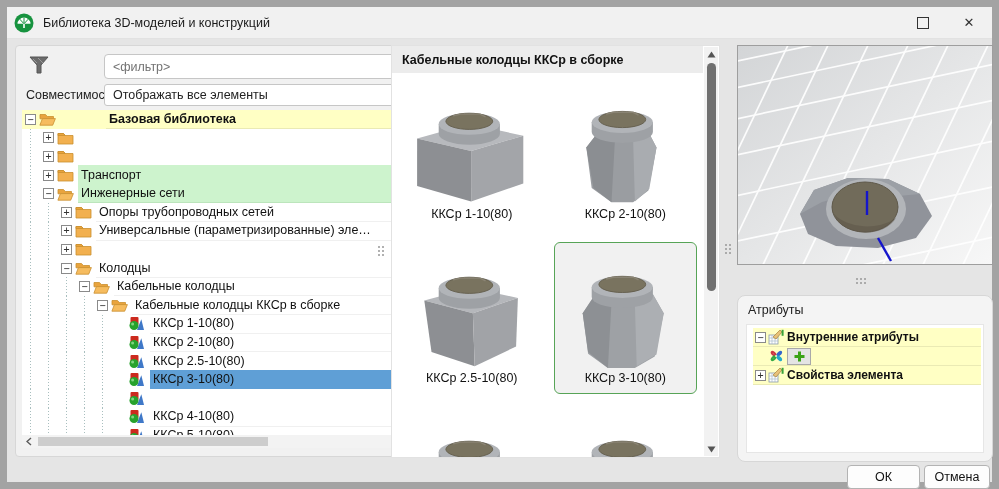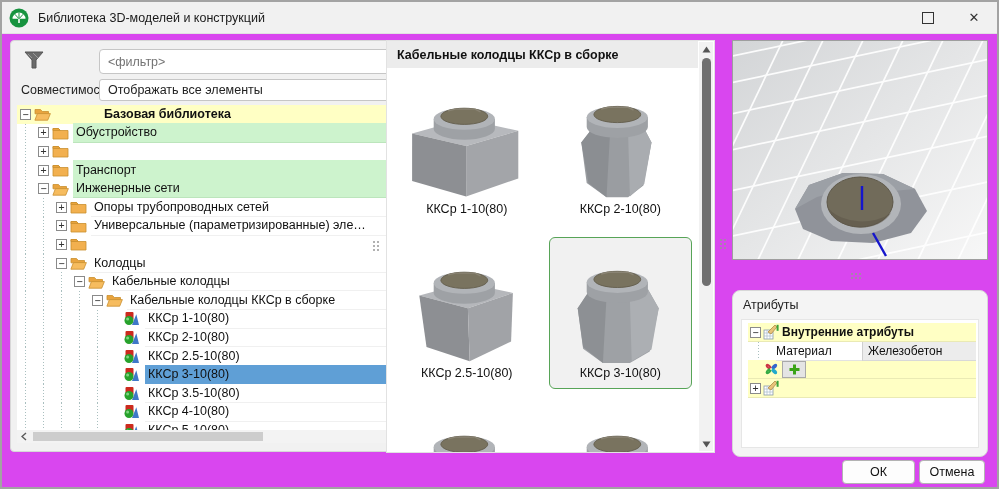--- a/index.html
+++ b/index.html
@@ -1,17 +1,17 @@
 <!DOCTYPE html>
 <html><head>
 <meta charset="utf-8">
 <style>
   html,body{margin:0;padding:0;width:999px;height:489px;overflow:hidden;
     font-family:"Liberation Sans",sans-serif;}
-  .window{position:absolute;inset:0;background:#d946ef;border:2px solid #a3a3a3;box-sizing:border-box;}
+  .window{position:absolute;inset:0;background:#e5e5e5;border:7px solid #a3a3a3;box-sizing:border-box;}
   
   .titlebar{position:absolute;left:0;top:0;right:0;height:31px;display:flex;align-items:center;
     background:#f1f1f1;border-bottom:1px solid #e2e2e2;}
   .app-icon{width:20px;height:20px;margin:0 9px 0 7px;flex:none;}
   .title{font-size:12.5px;color:#1a1a1a;}
   .win-btn{width:46px;height:30px;display:flex;align-items:center;justify-content:center;color:#333;}
   .max-glyph{width:10px;height:10px;border:1.2px solid #333;display:block;}
   .close-glyph{font-size:13px;line-height:13px;}
   .spacer{margin-left:auto;}
   
@@ -160,21 +160,20 @@
           </div>
           <div class="tree-row">
             <span class="guide"></span>
             <span class="expander">+</span>
             <span class="tree-icon">
               <svg width="17" height="14" viewBox="0 0 17 14">
                 <path d="M1,2.5 h5.5 l1.8,2 H16 v8.5 H1 Z" fill="#f2b04f" stroke="#c98f2e" stroke-width="0.8"></path>
                 <path d="M1,2.5 h5.5 l1.8,2 H1 Z" fill="#e9a43e" stroke="#c98f2e" stroke-width="0.8"></path>
               </svg>
             </span>
-            <span class="tree-label bg-green">Обустройство</span>
           </div>
           <div class="tree-row">
             <span class="guide"></span>
             <span class="expander">+</span>
             <span class="tree-icon">
               <svg width="17" height="14" viewBox="0 0 17 14">
                 <path d="M1,2.5 h5.5 l1.8,2 H16 v8.5 H1 Z" fill="#f2b04f" stroke="#c98f2e" stroke-width="0.8"></path>
                 <path d="M1,2.5 h5.5 l1.8,2 H1 Z" fill="#e9a43e" stroke="#c98f2e" stroke-width="0.8"></path>
               </svg>
             </span>
@@ -351,21 +350,20 @@
             <span class="guide"></span>
             <span class="exp-spacer"></span>
             <span class="tree-icon">
               <svg width="16" height="15" viewBox="0 0 16 15">
                 <rect x="1.5" y="1" width="8" height="8" rx="1" fill="#cc2a1e"></rect>
                 <path d="M8,14 L15,14 L12.3,3.2 Z" fill="#3f78c8"></path>
                 <circle cx="5" cy="9.5" r="4.5" fill="#27a22c"></circle>
                 <circle cx="3.6" cy="8.1" r="1.5" fill="#8fdd8f" opacity="0.85"></circle>
               </svg>
             </span>
-            <span class="tree-label">ККСр 3.5-10(80)</span>
           </div>
           <div class="tree-row">
             <span class="guide"></span>
             <span class="guide"></span>
             <span class="guide"></span>
             <span class="guide"></span>
             <span class="guide"></span>
             <span class="exp-spacer"></span>
             <span class="tree-icon">
               <svg width="16" height="15" viewBox="0 0 16 15">
@@ -604,25 +602,20 @@
             <span class="attr-icon">
               <svg width="16" height="16" viewBox="0 0 16 16">
                 <rect x="1" y="6" width="9" height="9" fill="#fff" stroke="#8899aa" stroke-width="0.8"></rect>
                 <path d="M1,9 h9 M1,12 h9 M4,6 v9 M7,6 v9" stroke="#aabbcc" stroke-width="0.7"></path>
                 <path d="M5,8 L12,1 L14,3 L8,10 Z" fill="#e8c27a" stroke="#a8823a" stroke-width="0.7"></path>
                 <rect x="13.6" y="0.8" width="2" height="6" fill="#3aa33a"></rect>
               </svg>
             </span>
             <span class="attr-label bold">Внутренние атрибуты</span>
           </div>
-          <div class="attr-row pair">
-            <span class="pair-indent"></span>
-            <span class="pair-name">Материал</span>
-            <span class="pair-value">Железобетон</span>
-          </div>
           <div class="attr-row group">
             <span class="exp-spacer small"></span>
             <span class="attr-icon">
               <svg width="16" height="16" viewBox="0 0 16 16">
                 <path d="M8,7 C4,1 1,5 7,8" stroke="#cc3344" stroke-width="2" fill="none"></path>
                 <path d="M9,7 C13,1 16,5 9,8" stroke="#3366cc" stroke-width="2" fill="none"></path>
                 <path d="M8,9 C4,15 1,11 7,8" stroke="#33aa44" stroke-width="2" fill="none"></path>
                 <path d="M9,9 C13,15 16,11 9,8" stroke="#22aacc" stroke-width="2" fill="none"></path>
               </svg>
             </span>
@@ -635,20 +628,21 @@
           <div class="attr-row group">
             <span class="expander">+</span>
             <span class="attr-icon">
               <svg width="16" height="16" viewBox="0 0 16 16">
                 <rect x="1" y="6" width="9" height="9" fill="#fff" stroke="#8899aa" stroke-width="0.8"></rect>
                 <path d="M1,9 h9 M1,12 h9 M4,6 v9 M7,6 v9" stroke="#aabbcc" stroke-width="0.7"></path>
                 <path d="M5,8 L12,1 L14,3 L8,10 Z" fill="#e8c27a" stroke="#a8823a" stroke-width="0.7"></path>
                 <rect x="13.6" y="0.8" width="2" height="6" fill="#3aa33a"></rect>
               </svg>
             </span>
+            <span class="attr-label bold">Свойства элемента</span>
           </div>
         </div>
     </div>
   </div>
 
   <button class="btn btn-ok">ОК</button>
   <button class="btn btn-cancel">Отмена</button>
 
 </div>
 

